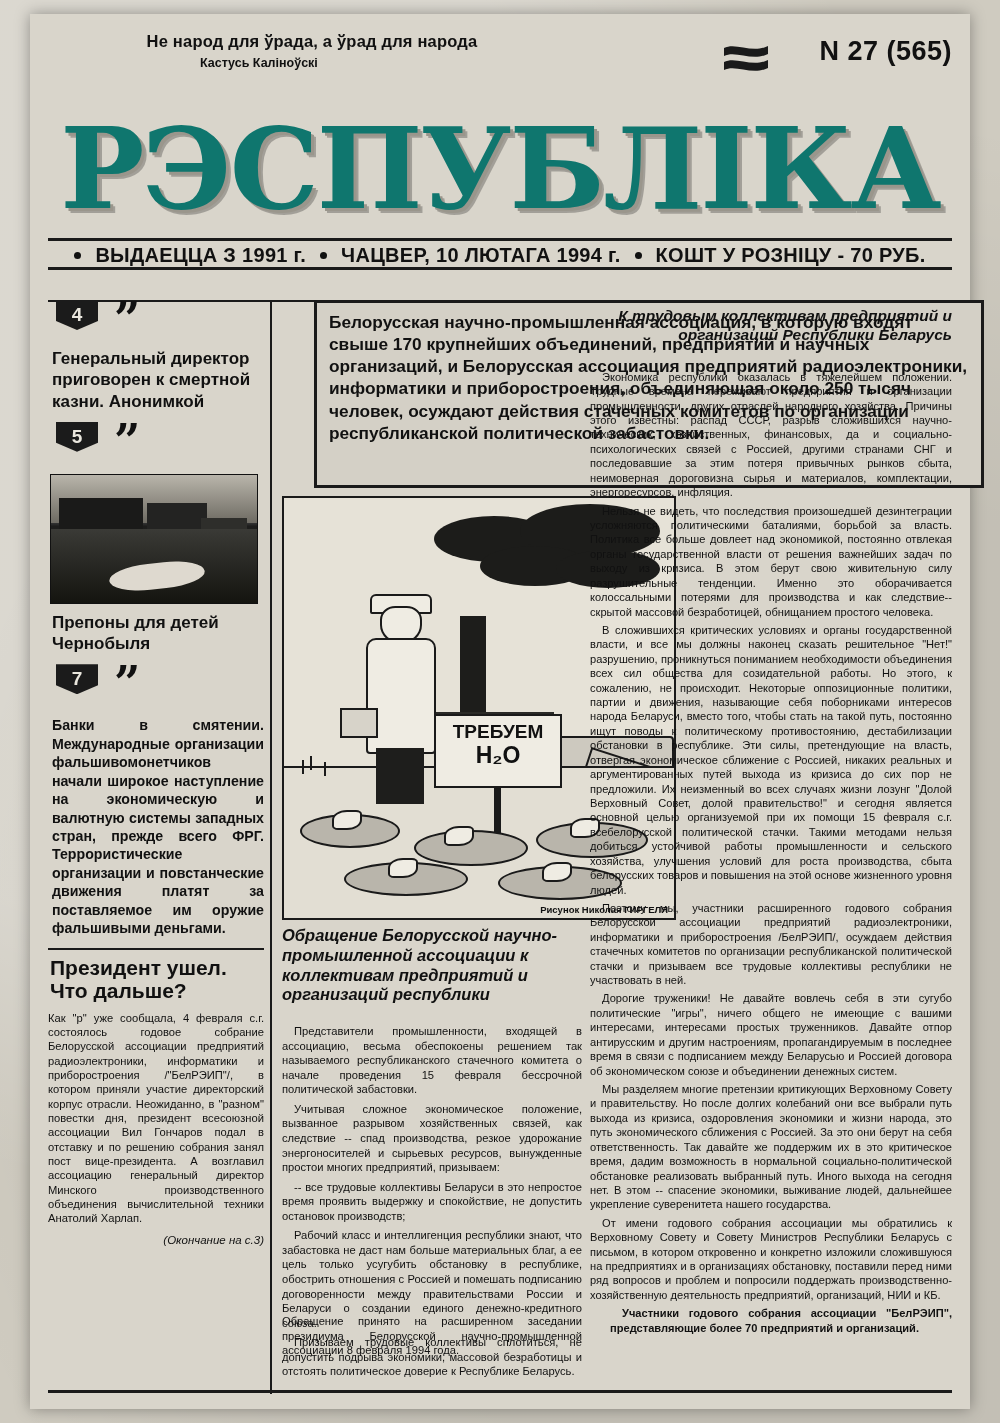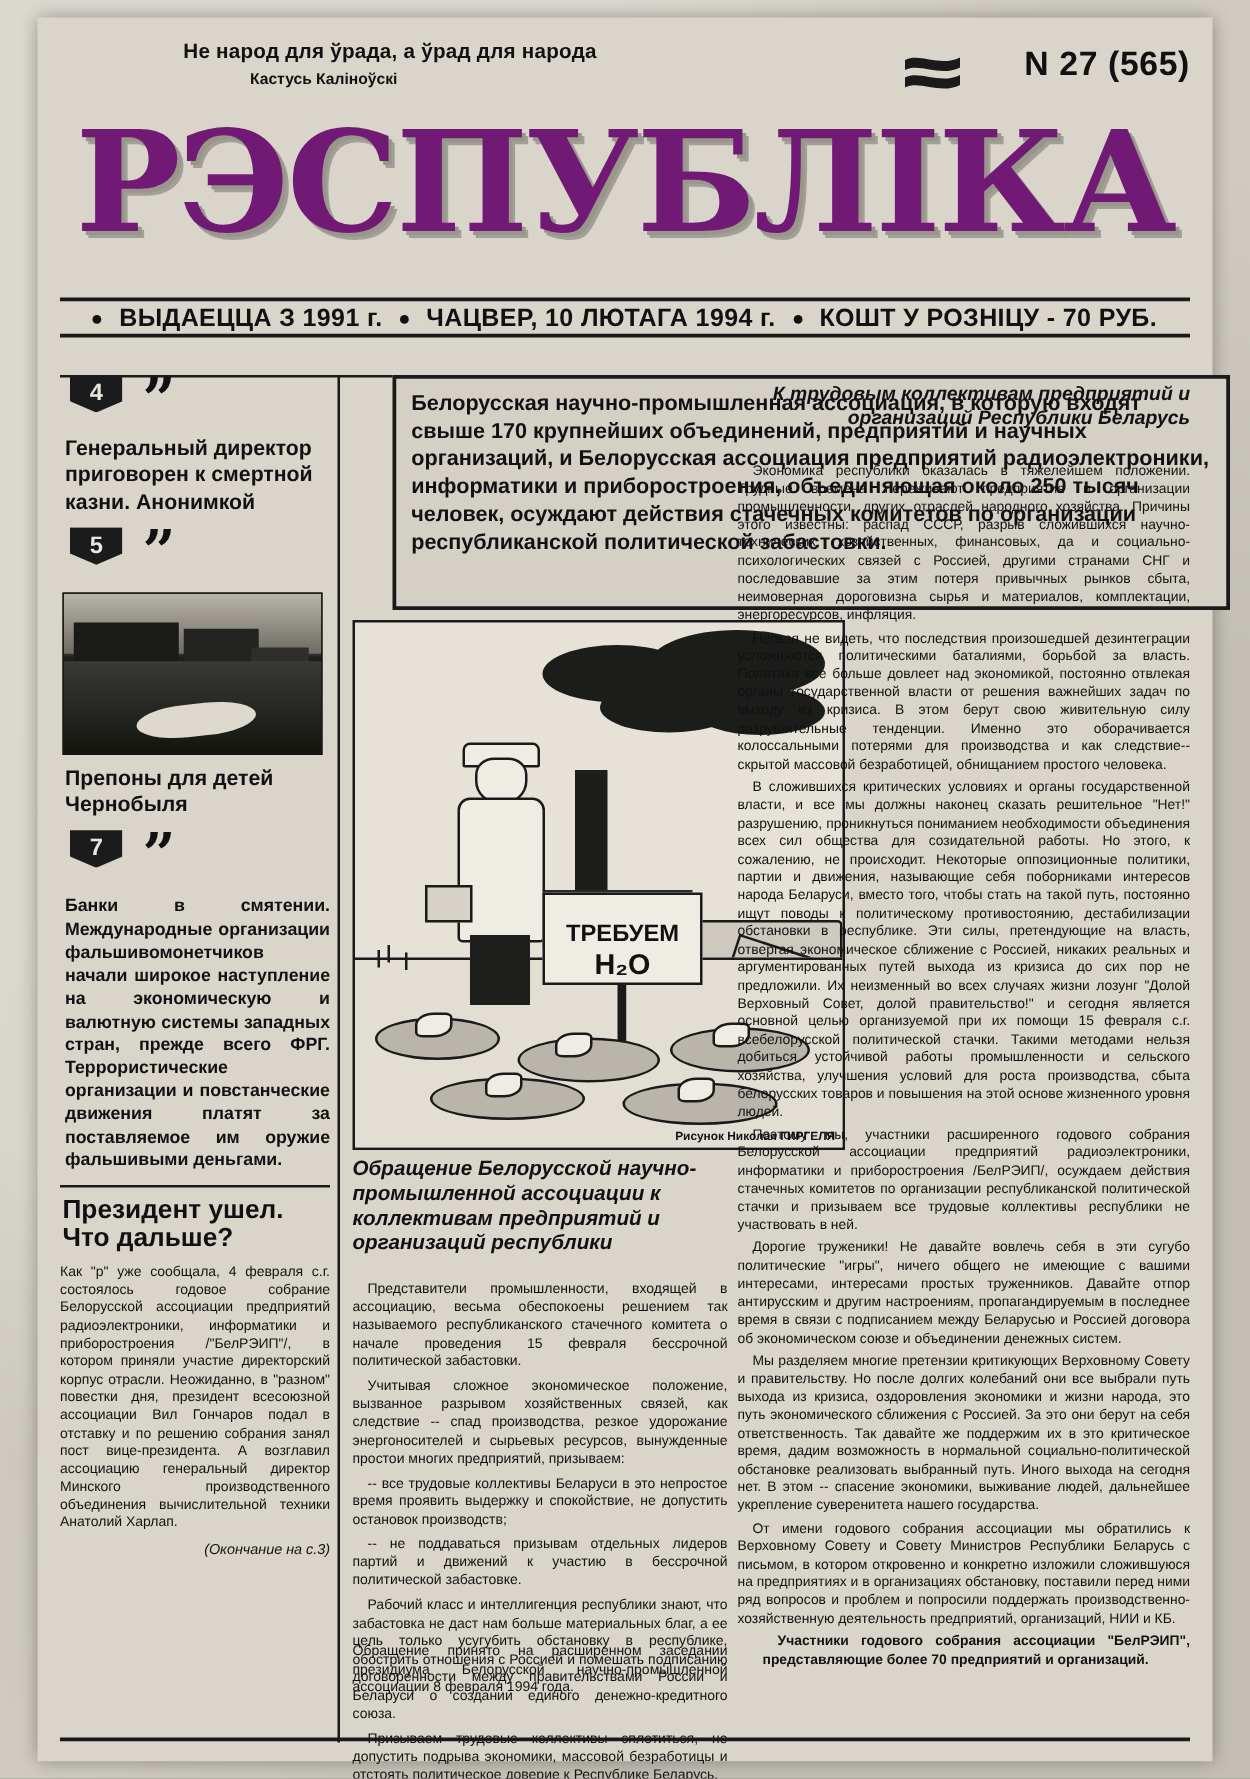--- a/index.html
+++ b/index.html
@@ -28,28 +28,28 @@
     font-size:12.5px;font-weight:bold;
   }
   .issue{
     position:absolute;right:18px;top:22px;
     font-size:27px;font-weight:bold;letter-spacing:.5px;
   }
   .flaglogo{
     position:absolute;right:200px;top:26px;width:48px;height:42px;
   }
   .title{
-    position:absolute;left:0;top:58px;width:940px;height:150px;
+    position:absolute;left:0;top:80px;width:940px;height:150px;
     text-align:center;
     font-family:"DejaVu Serif",serif;
     font-weight:bold;
     font-size:112px;
     line-height:150px;
     letter-spacing:-2px;
-    color:#701a75;
+    color:#0f766e;
     text-shadow:3px 3px 0 #9a968c, 5px 5px 0 rgba(0,0,0,.25);
     white-space:nowrap;
   }
   .rule{position:absolute;left:18px;width:904px;background:#1a1a1a;}
   .r1{top:224px;height:3px;}
   .r2{top:253px;height:3px;}
   .datebar{
     position:absolute;left:18px;top:228px;width:904px;height:26px;
     display:flex;align-items:center;justify-content:center;gap:14px;
     font-size:20px;font-weight:bold;letter-spacing:.3px;
@@ -139,21 +139,21 @@
   .tl{position:absolute;left:18px;top:286px;width:904px;height:2px;background:#1a1a1a;}
   
   .smoke{position:absolute;background:#1c1c1a;border-radius:50%;}
   .stack{position:absolute;left:176px;top:118px;width:26px;height:118px;background:#1d1d1b;}
   .bldg{position:absolute;left:150px;top:214px;width:120px;height:46px;background:#2a2a27;}
   .ground{position:absolute;left:0;bottom:0;width:100%;height:150px;background:#e2ded3;border-top:2px solid #1a1a1a;}
   .pipe{position:absolute;left:196px;top:238px;width:190px;height:34px;background:#cdc9bf;border:2px solid #1a1a1a;border-radius:4px;}
   .pipe2{position:absolute;left:300px;top:262px;width:86px;height:30px;background:#cdc9bf;border:2px solid #1a1a1a;transform:rotate(18deg);}
   .sign{
     position:absolute;left:150px;top:216px;width:128px;height:74px;background:#efece3;border:2px solid #1a1a1a;
-    font-size:19px;font-weight:bold;text-align:center;padding-top:22px;box-sizing:border-box;line-height:1.1;
+    font-size:19px;font-weight:bold;text-align:center;padding-top:6px;box-sizing:border-box;line-height:1.1;
   }
   .signpost{position:absolute;left:210px;top:290px;width:7px;height:56px;background:#1a1a1a;}
   .man-head{position:absolute;left:96px;top:108px;width:38px;height:34px;background:#efece3;border:2px solid #1a1a1a;border-radius:40% 40% 55% 55%;}
   .man-hat{position:absolute;left:86px;top:96px;width:58px;height:16px;background:#efece3;border:2px solid #1a1a1a;border-radius:6px 6px 2px 2px;}
   .man-body{position:absolute;left:82px;top:140px;width:66px;height:112px;background:#efece3;border:2px solid #1a1a1a;border-radius:10px 10px 4px 4px;}
   .man-legs{position:absolute;left:92px;top:250px;width:48px;height:56px;background:#1e1e1c;}
   .case{position:absolute;left:56px;top:210px;width:34px;height:26px;background:#d7d3c9;border:2px solid #1a1a1a;}
   .puddle{position:absolute;background:#b9b5ab;border:2px solid #1a1a1a;border-radius:50%;}
   .fish{position:absolute;width:26px;height:16px;background:#efece3;border:2px solid #1a1a1a;border-radius:50% 20% 50% 20%;}
   .grass{position:absolute;width:2px;height:14px;background:#1a1a1a;}
@@ -260,21 +260,20 @@
       <div class="fish" style="left:104px;top:360px;"></div>
       <div class="fish" style="left:258px;top:364px;"></div>
       <div class="cart-credit">Рисунок Николая ГИРГЕЛЯ</div>
     </div>
 
     <div class="c-title">Обращение Белорусской научно-промышленной ассоциации к коллективам предприятий и организаций республики</div>
     <div class="mid-body">
       <p style="margin:0 0 5px 0;text-indent:12px;">Представители промышленности, входящей в ассоциацию, весьма обеспокоены решением так называемого республиканского стачечного комитета о начале проведения 15 февраля бессрочной политической забастовки.</p>
       <p style="margin:0 0 5px 0;text-indent:12px;">Учитывая сложное экономическое положение, вызванное разрывом хозяйственных связей, как следствие -- спад производства, резкое удорожание энергоносителей и сырьевых ресурсов, вынужденные простои многих предприятий, призываем:</p>
       <p style="margin:0 0 5px 0;text-indent:12px;">-- все трудовые коллективы Беларуси в это непростое время проявить выдержку и спокойствие, не допустить остановок производств;</p>
-      <p style="margin:0 0 5px 0;text-indent:12px;">-- не поддаваться призывам отдельных лидеров партий и движений к участию в бессрочной политической забастовке.</p>
       <p style="margin:0 0 5px 0;text-indent:12px;">Рабочий класс и интеллигенция республики знают, что забастовка не даст нам больше материальных благ, а ее цель только усугубить обстановку в республике, обострить отношения с Россией и помешать подписанию договоренности между правительствами России и Беларуси о создании единого денежно-кредитного союза.</p>
       <p style="margin:0 0 5px 0;text-indent:12px;">Призываем трудовые коллективы сплотиться, не допустить подрыва экономики, массовой безработицы и отстоять политическое доверие к Республике Беларусь.</p>
     </div>
     <div class="mid-note">Обращение принято на расширенном заседании президиума Белорусской научно-промышленной ассоциации 8 февраля 1994 года.</div>
 
     <div class="col-right">
       <div class="r-title">К трудовым коллективам предприятий и организаций Республики Беларусь</div>
       <div class="r-body">
         <p>Экономика республики оказалась в тяжелейшем положении. Трудные времена переживают предприятия и организации промышленности, других отраслей народного хозяйства. Причины этого известны: распад СССР, разрыв сложившихся научно-технических, хозяйственных, финансовых, да и социально-психологических связей с Россией, другими странами СНГ и последовавшие за этим потеря привычных рынков сбыта, неимоверная дороговизна сырья и материалов, комплектации, энергоресурсов, инфляция.</p>
         <p>Нельзя не видеть, что последствия произошедшей дезинтеграции усложняются политическими баталиями, борьбой за власть. Политика все больше довлеет над экономикой, постоянно отвлекая органы государственной власти от решения важнейших задач по выходу из кризиса. В этом берут свою живительную силу разрушительные тенденции. Именно это оборачивается колоссальными потерями для производства и как следствие--скрытой массовой безработицей, обнищанием простого человека.</p>

